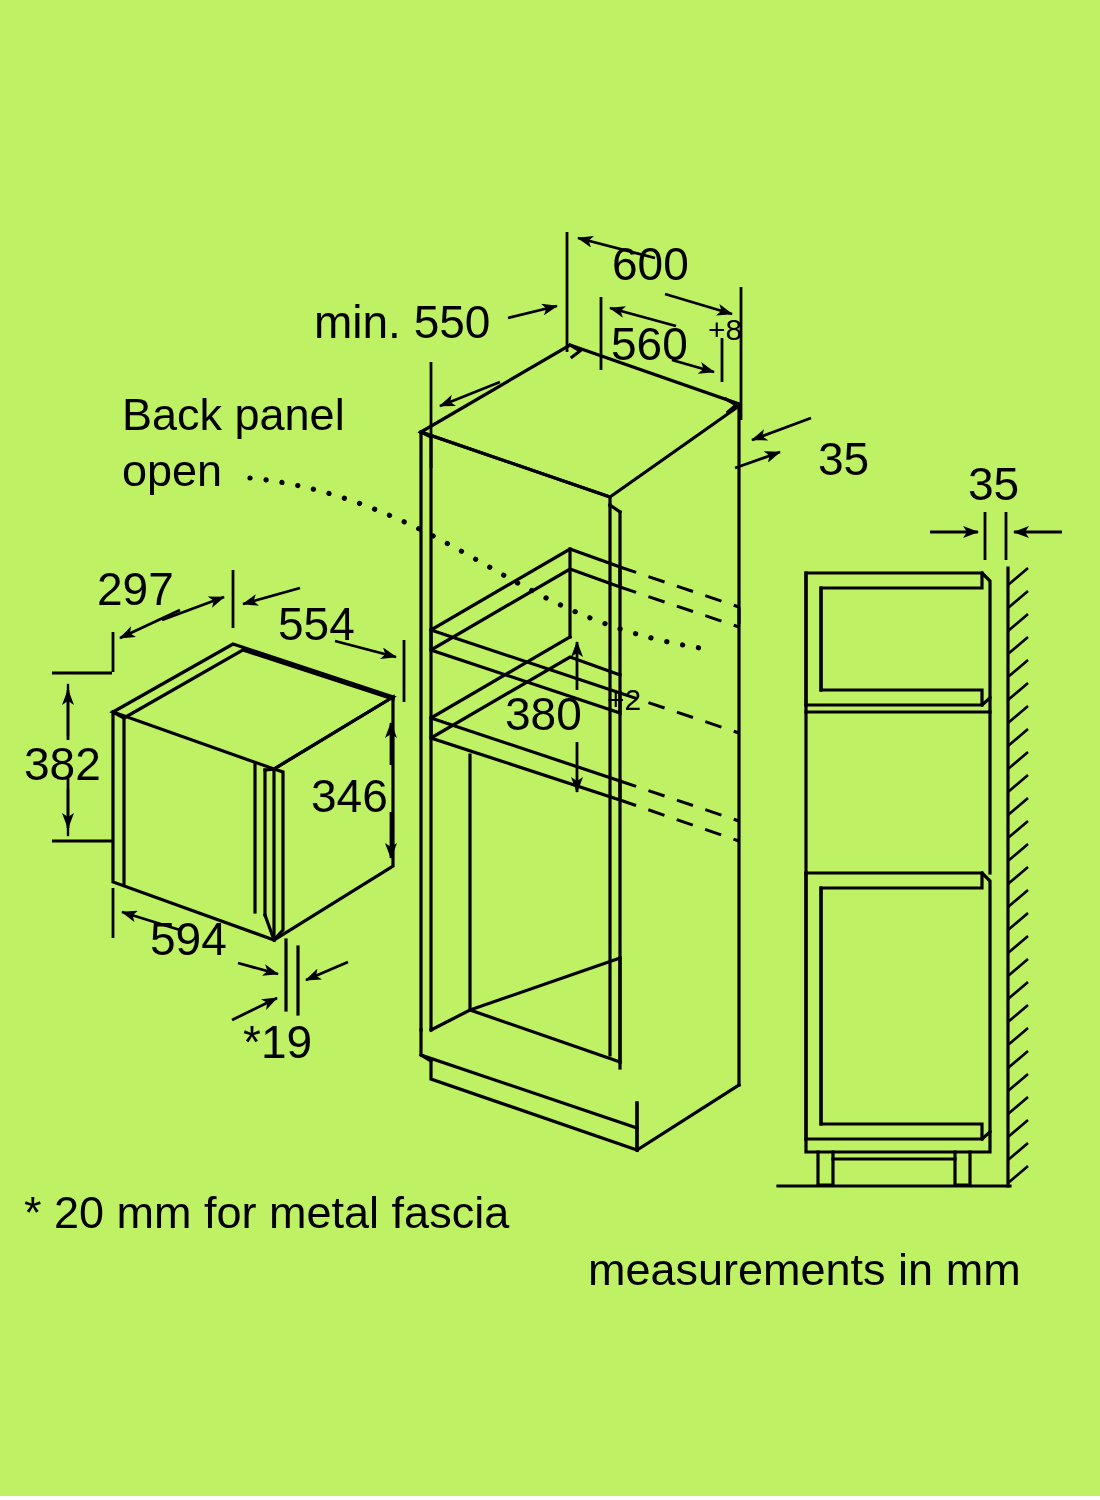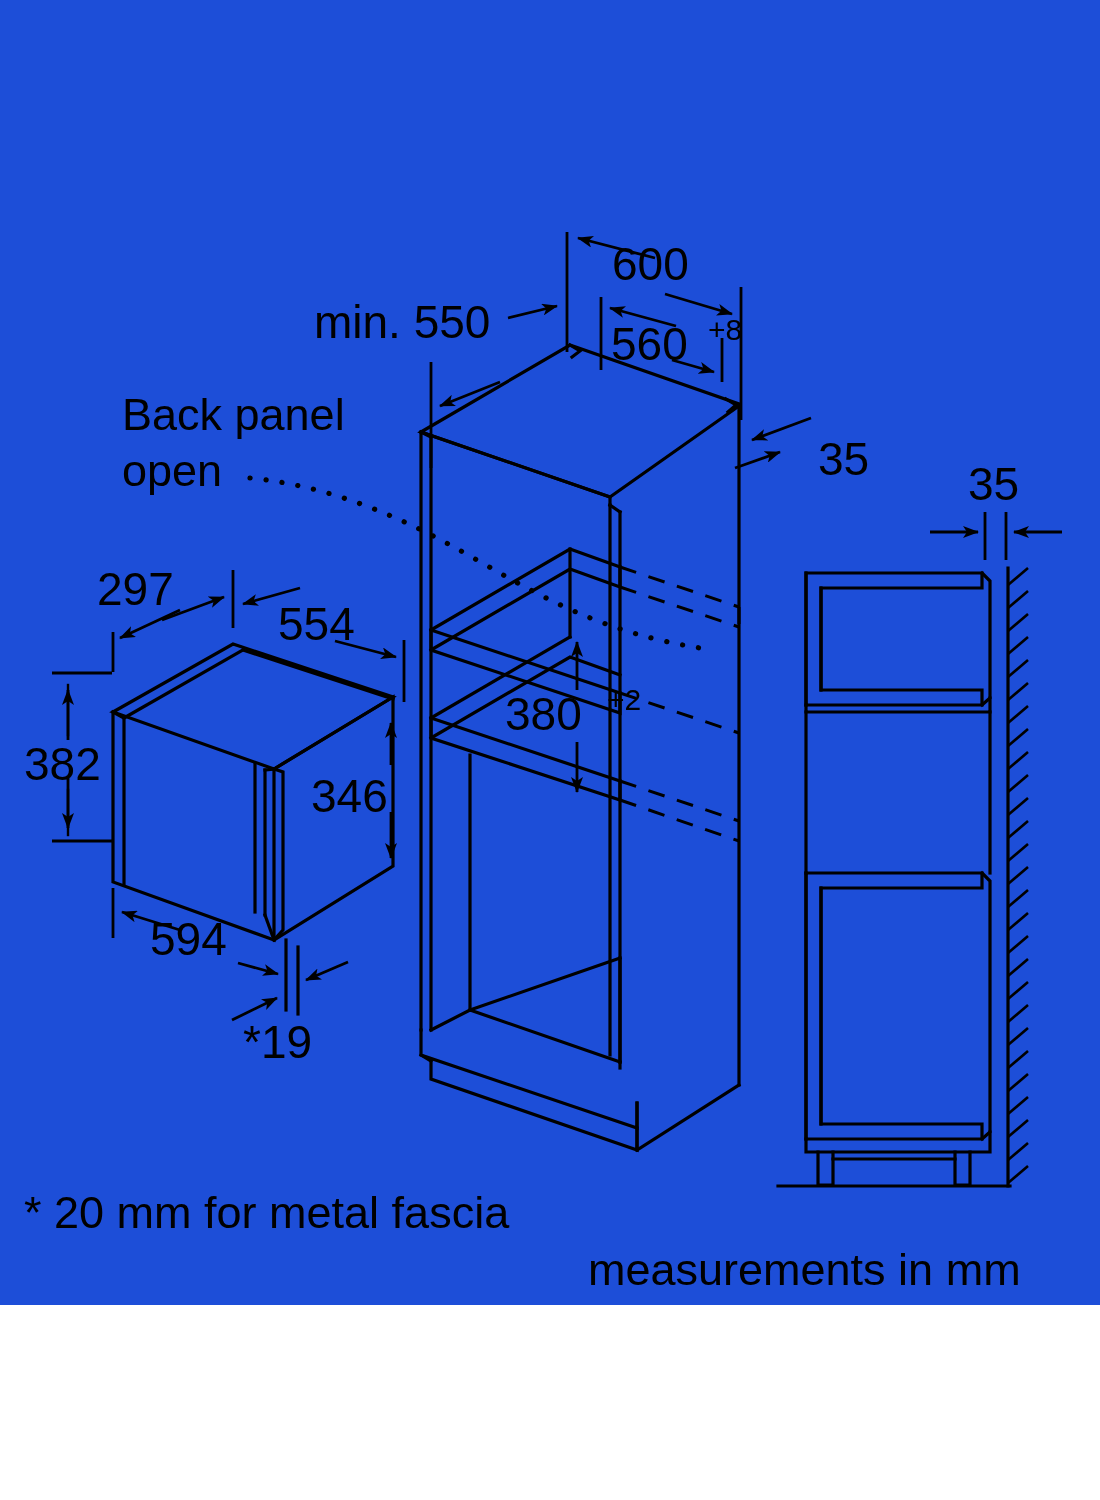--- a/index.html
+++ b/index.html
@@ -6,22 +6,22 @@
     margin: 0;
     padding: 0;
     background: #ffffff;
   }
   body {
     font-family: "Liberation Sans", sans-serif;
   }
   #stage {
     position: relative;
     width: 1100px;
-    height: 1305px;
-    background: #1d4ed8;
+    height: 1496px;
+    background: #bef264;
     overflow: hidden;
   }
   svg#drawing {
     display: block;
     width: 1100px;
     height: 1500px;
   }
   .ln {
     fill: none;
     stroke: #000000;

